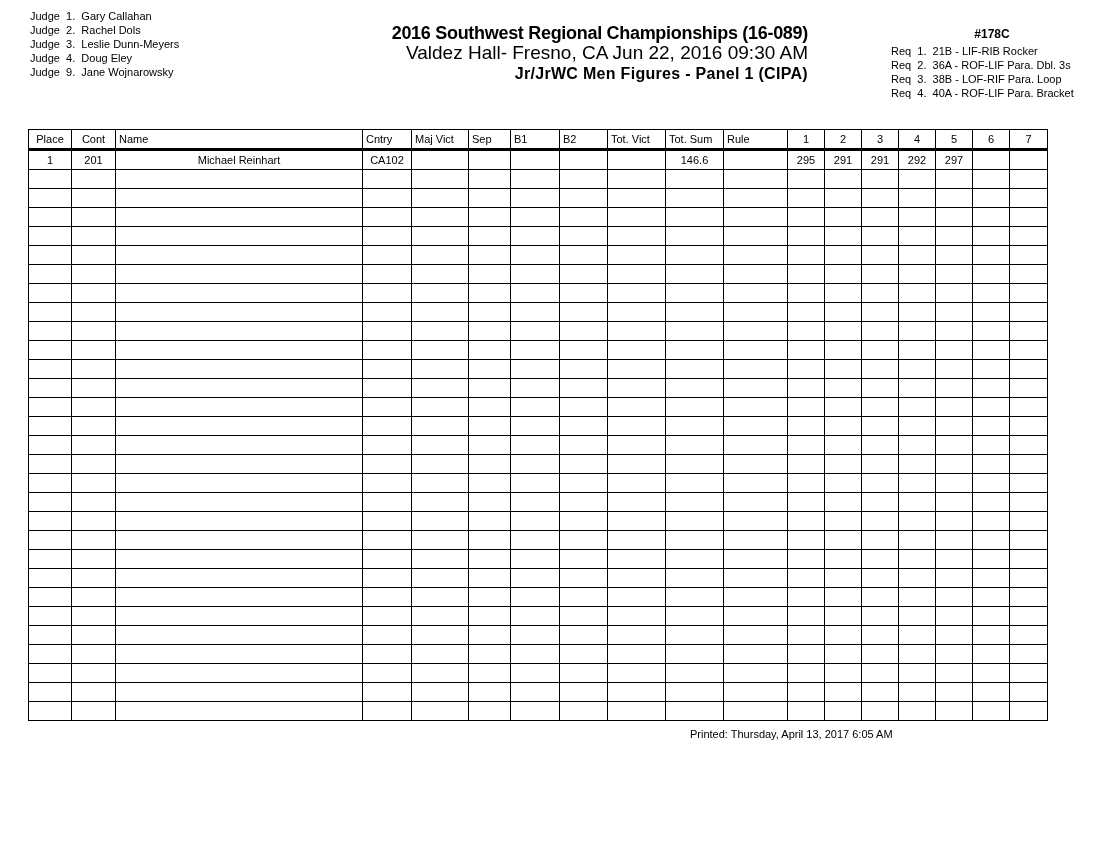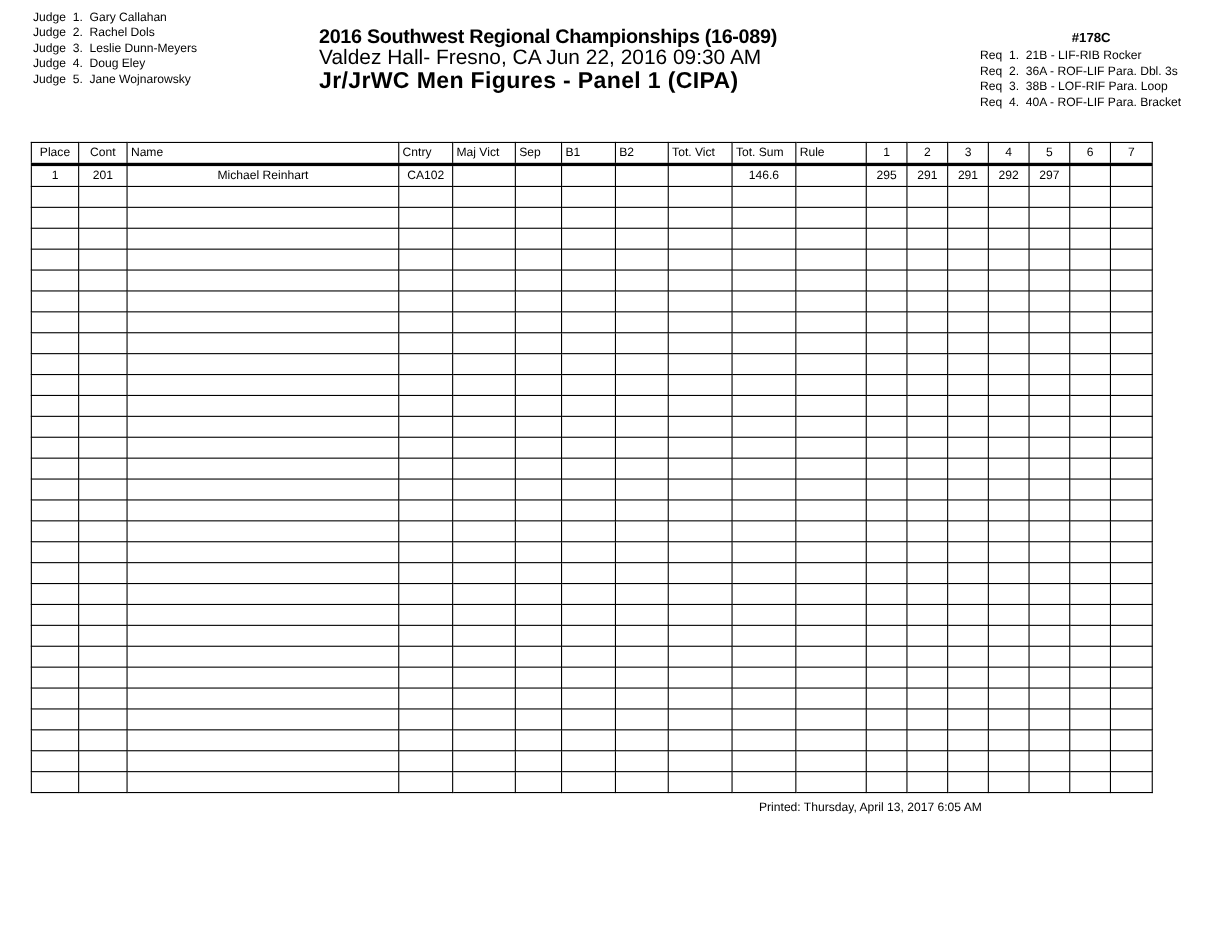--- a/index.html
+++ b/index.html
@@ -1,23 +1,23 @@
 <!DOCTYPE html>
 <html><head>
 <meta charset="utf-8">
 <style>
   html, body { margin:0; padding:0; background:#ffffff; }
   body { width:1100px; height:850px; position:relative; overflow:hidden;
          font-family:"Liberation Sans", sans-serif; color:#000; }
   .judges { position:absolute; left:30px; top:9px; font-size:11px; line-height:14px; }
   .judges .j { white-space:pre; }
-  .center { position:absolute; left:290px; width:500px; top:22px; text-align:left; }
+  .center { position:absolute; left:308px; width:500px; top:22px; text-align:right; }
   .title { font-weight:bold; font-size:18px; line-height:22px; letter-spacing:-0.3px; }
   .venue { font-size:19px; line-height:17px; }
-  .event { font-weight:bold; font-size:21px; line-height:26px; letter-spacing:0.3px; }
+  .event { font-weight:bold; font-size:16px; line-height:26px; letter-spacing:0.3px; }
   .report { font-size:16.5px; line-height:22px; }
   .right { position:absolute; left:886px; top:24px; width:212px; }
   .right .num { text-align:center; font-weight:bold; font-size:12px; line-height:20px; padding-left:0px; }
   .right .req { font-size:11px; line-height:14px; white-space:pre; padding-left:5px; }
   table.grid { position:absolute; left:28px; top:129px; border-collapse:collapse; table-layout:fixed; }
   table.grid td, table.grid th { border:1.5px solid #000; font-size:11px; font-weight:normal; padding:0 3px;
        height:18px; white-space:nowrap; overflow:hidden; }
   table.grid th { height:18px; text-align:left; }
   table.grid thead tr { border-bottom:3px solid #000; }
   table.grid th.c, table.grid td.c { text-align:center; }
@@ -26,21 +26,21 @@
   .printed { position:absolute; left:690px; top:728px; font-size:11px; }
 </style>
 </head>
 <body>
 
 <div class="judges">
   <div class="j">Judge  1.  Gary Callahan</div>
   <div class="j">Judge  2.  Rachel Dols</div>
   <div class="j">Judge  3.  Leslie Dunn-Meyers</div>
   <div class="j">Judge  4.  Doug Eley</div>
-  <div class="j">Judge  5.  Jane Wojnarowsky</div>
+  <div class="j">Judge  9.  Jane Wojnarowsky</div>
 </div>
 
 <div class="center">
   <div class="title">2016 Southwest Regional Championships (16-089)</div>
   <div class="venue">Valdez Hall- Fresno, CA  Jun 22, 2016  09:30 AM</div>
   <div class="event">Jr/JrWC Men Figures - Panel 1 (CIPA)</div>
 </div>
 
 <div class="right">
   <div class="num">#178C</div>

